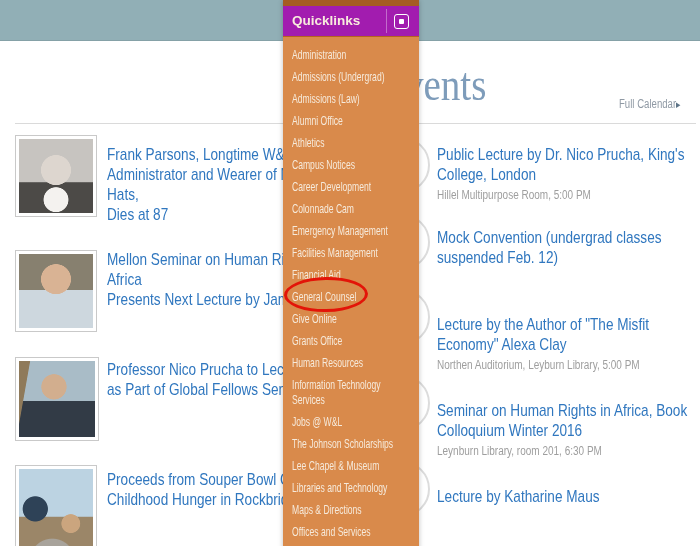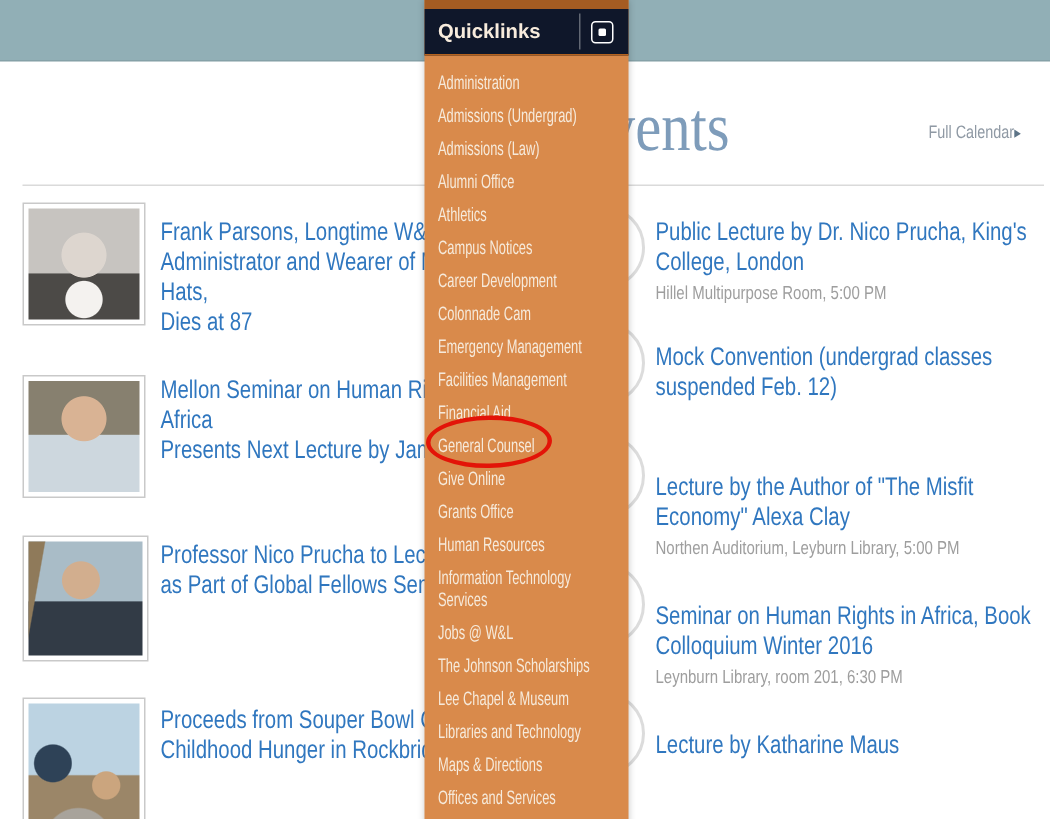--- a/index.html
+++ b/index.html
@@ -15,40 +15,40 @@
 
   
   .heading{position:absolute;top:58px;font-family:"Liberation Serif",serif;font-size:46px;color:#7e9cba;z-index:3;}
   .heading .cond{transform:scaleX(0.85);}
   #news-heading{left:14px;}
   #events-heading{left:380px;}
   .divider{position:absolute;left:15px;right:4px;top:123px;height:1px;background:#dadada;z-index:3;}
 
   .small-link{position:absolute;font-size:12px;color:#8ba6bd;z-index:3;cursor:pointer;}
   #more-link{left:256px;top:99px;width:30px;overflow:hidden;white-space:nowrap;margin-left:37px;}
-  #full-calendar{top:81px;right:4px;color:#8f99a4;margin-left:32px;}
+  #full-calendar{top:97px;right:4px;color:#8f99a4;margin-left:32px;}
   #full-calendar .arrow{color:#5d7487;font-size:11px;}
 
   
   .news-item-thumb{position:absolute;left:15px;background:#fff;border:1px solid #c9c9c9;padding:3px;z-index:1;cursor:pointer;}
   .thumb-art{width:100%;height:100%;}
   .news-title,.event-title{position:absolute;font-size:17px;line-height:20px;color:#3077bf;z-index:1;cursor:pointer;}
   .news-title{left:107px;width:300px;}
   .event-title{left:437px;width:330px;}
   .event-details{font-size:12.5px;line-height:15px;color:#9e9e9e;margin-top:3px;cursor:default;}
 
   
   .event-circle{position:absolute;left:374px;width:52px;height:52px;border-radius:50%;
     background:#fff;border:2px solid #dcdcdc;z-index:4;}
 
   
   .ql-panel{position:absolute;left:283px;top:0;width:136px;height:560px;background:#d98a4b;
     z-index:20;box-shadow:0 0 5px rgba(0,0,0,0.25);}
   .ql-topstrip{height:6px;background:#a55c22;}
-  .ql-header{position:relative;height:30px;background:#0f172a;border-bottom:1px solid #b5631f;cursor:pointer;}
+  .ql-header{position:relative;height:30px;background:#a21caf;border-bottom:1px solid #b5631f;cursor:pointer;}
   .ql-header-title{position:absolute;left:9px;top:0;line-height:30px;font-size:13.5px;font-weight:bold;color:#f8ecdd;}
   .ql-vdiv{position:absolute;right:32px;top:3px;bottom:3px;width:1px;background:rgba(255,255,255,0.35);}
   .ql-iconbox{position:absolute;right:10px;top:8px;width:13px;height:13px;border:1.5px solid #ffffff;border-radius:3px;
     display:flex;align-items:center;justify-content:center;cursor:pointer;}
   .ql-iconbox-inner{width:5px;height:5px;background:#ffffff;border-radius:1px;}
   .ql-list{list-style:none;margin:0;padding:10px 0 0 9px;}
   .ql-list li{width:160px;line-height:15px;margin-bottom:7px;font-size:13px;color:#f6eadb;cursor:pointer;
     transform:scaleX(0.66);transform-origin:0 0;}
   
   .red-ellipse{position:absolute;left:284px;top:277px;width:78px;height:29px;border:3px solid #e31408;

